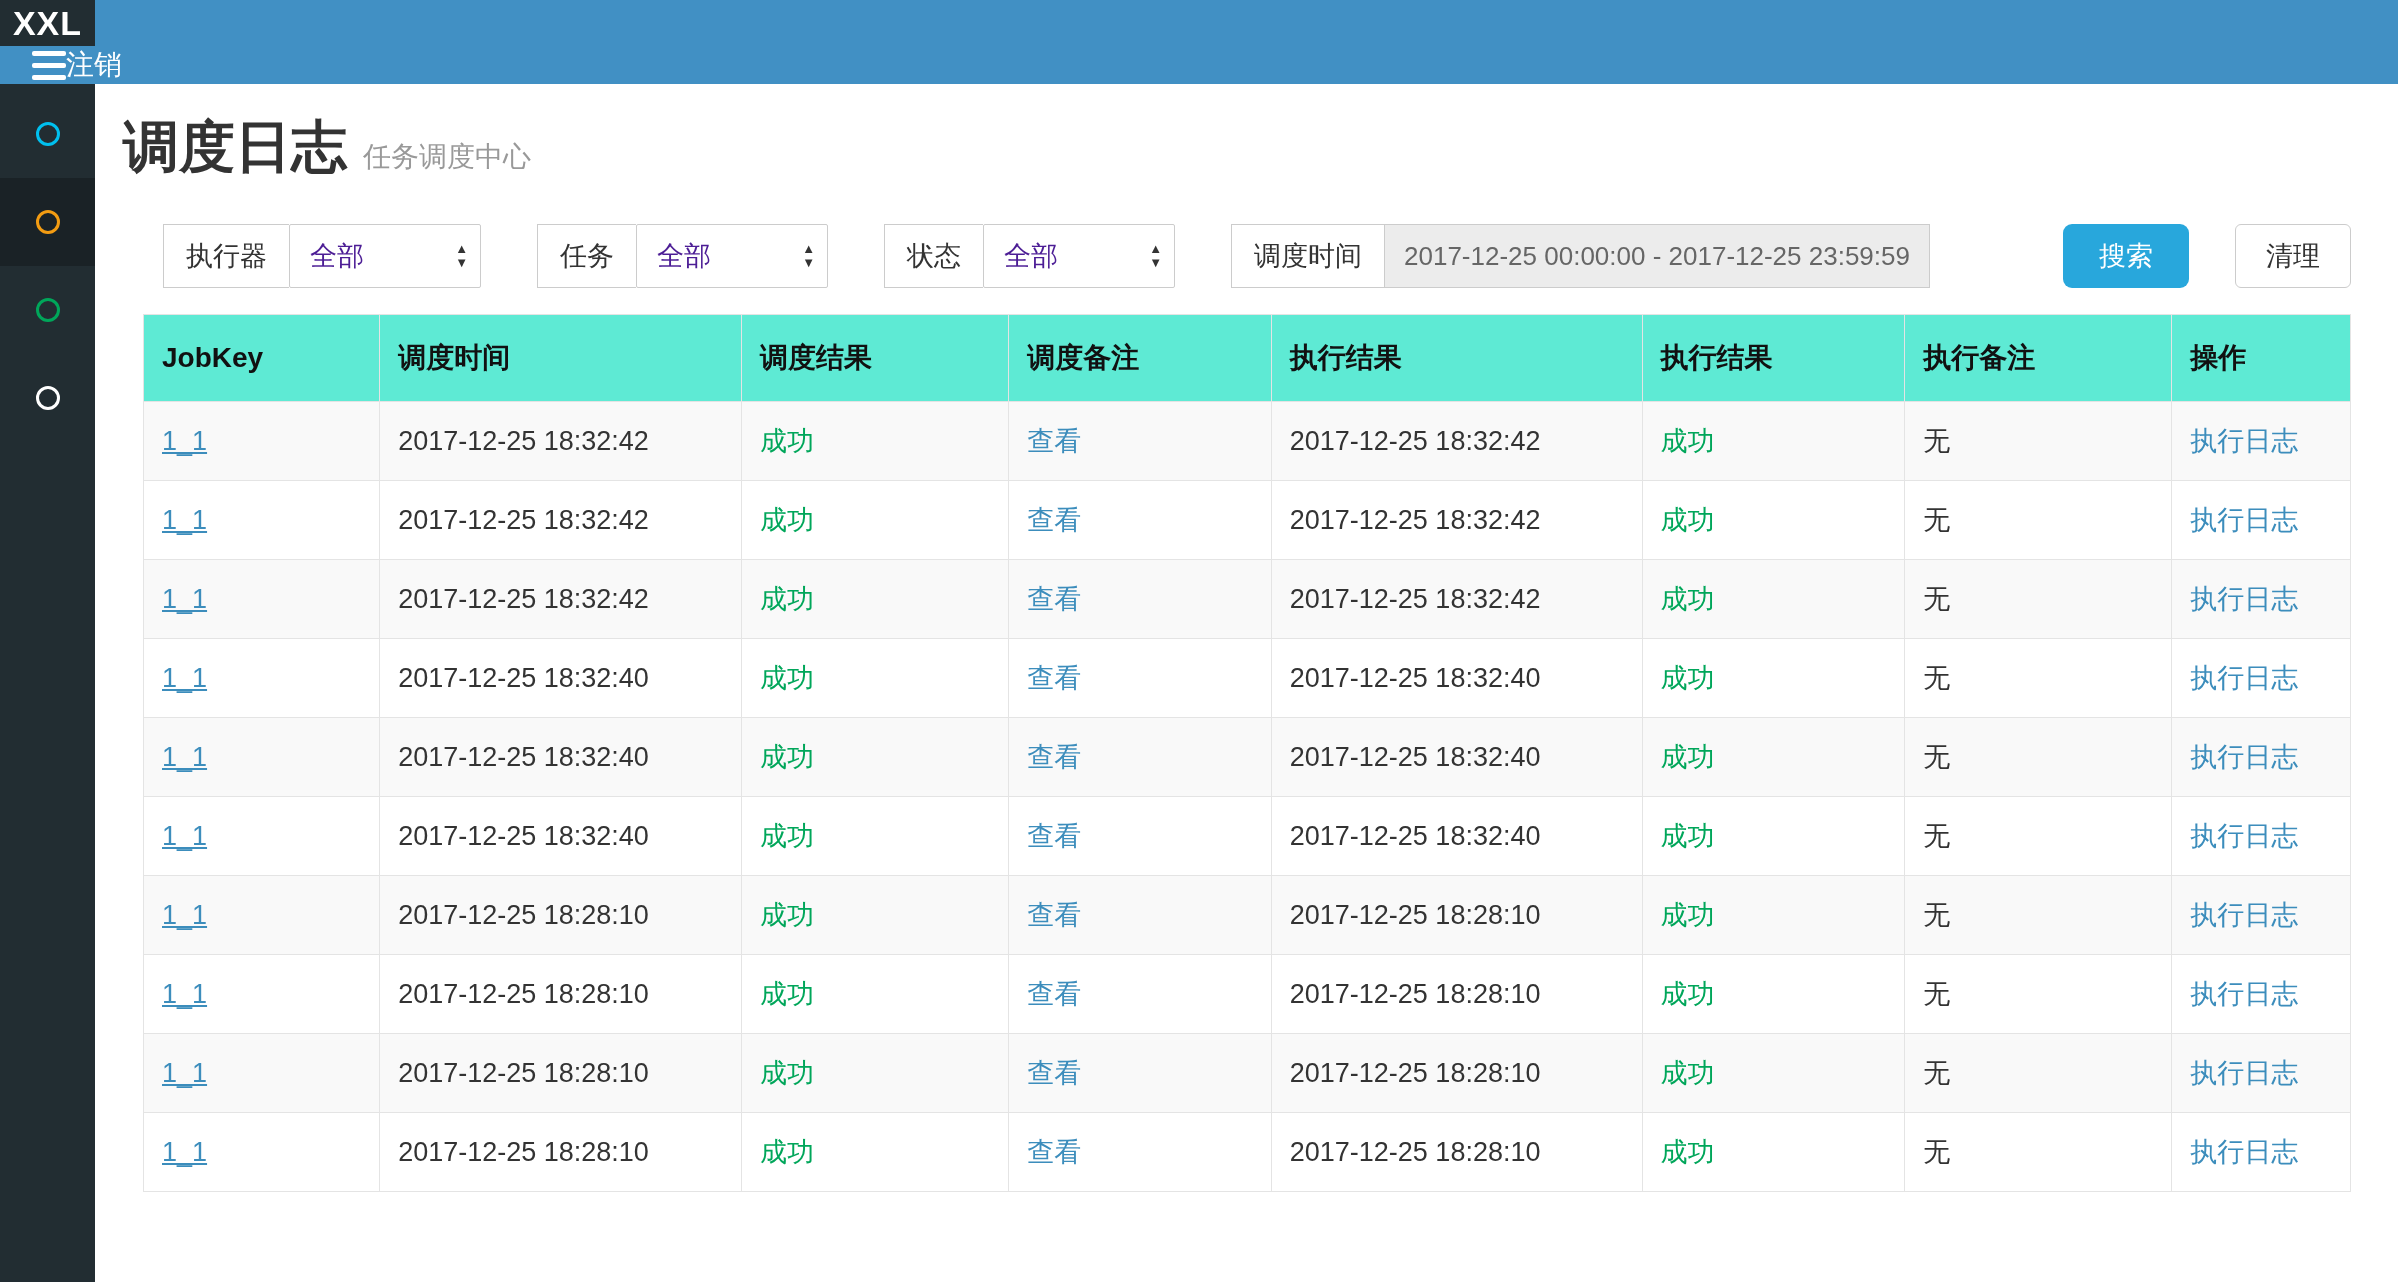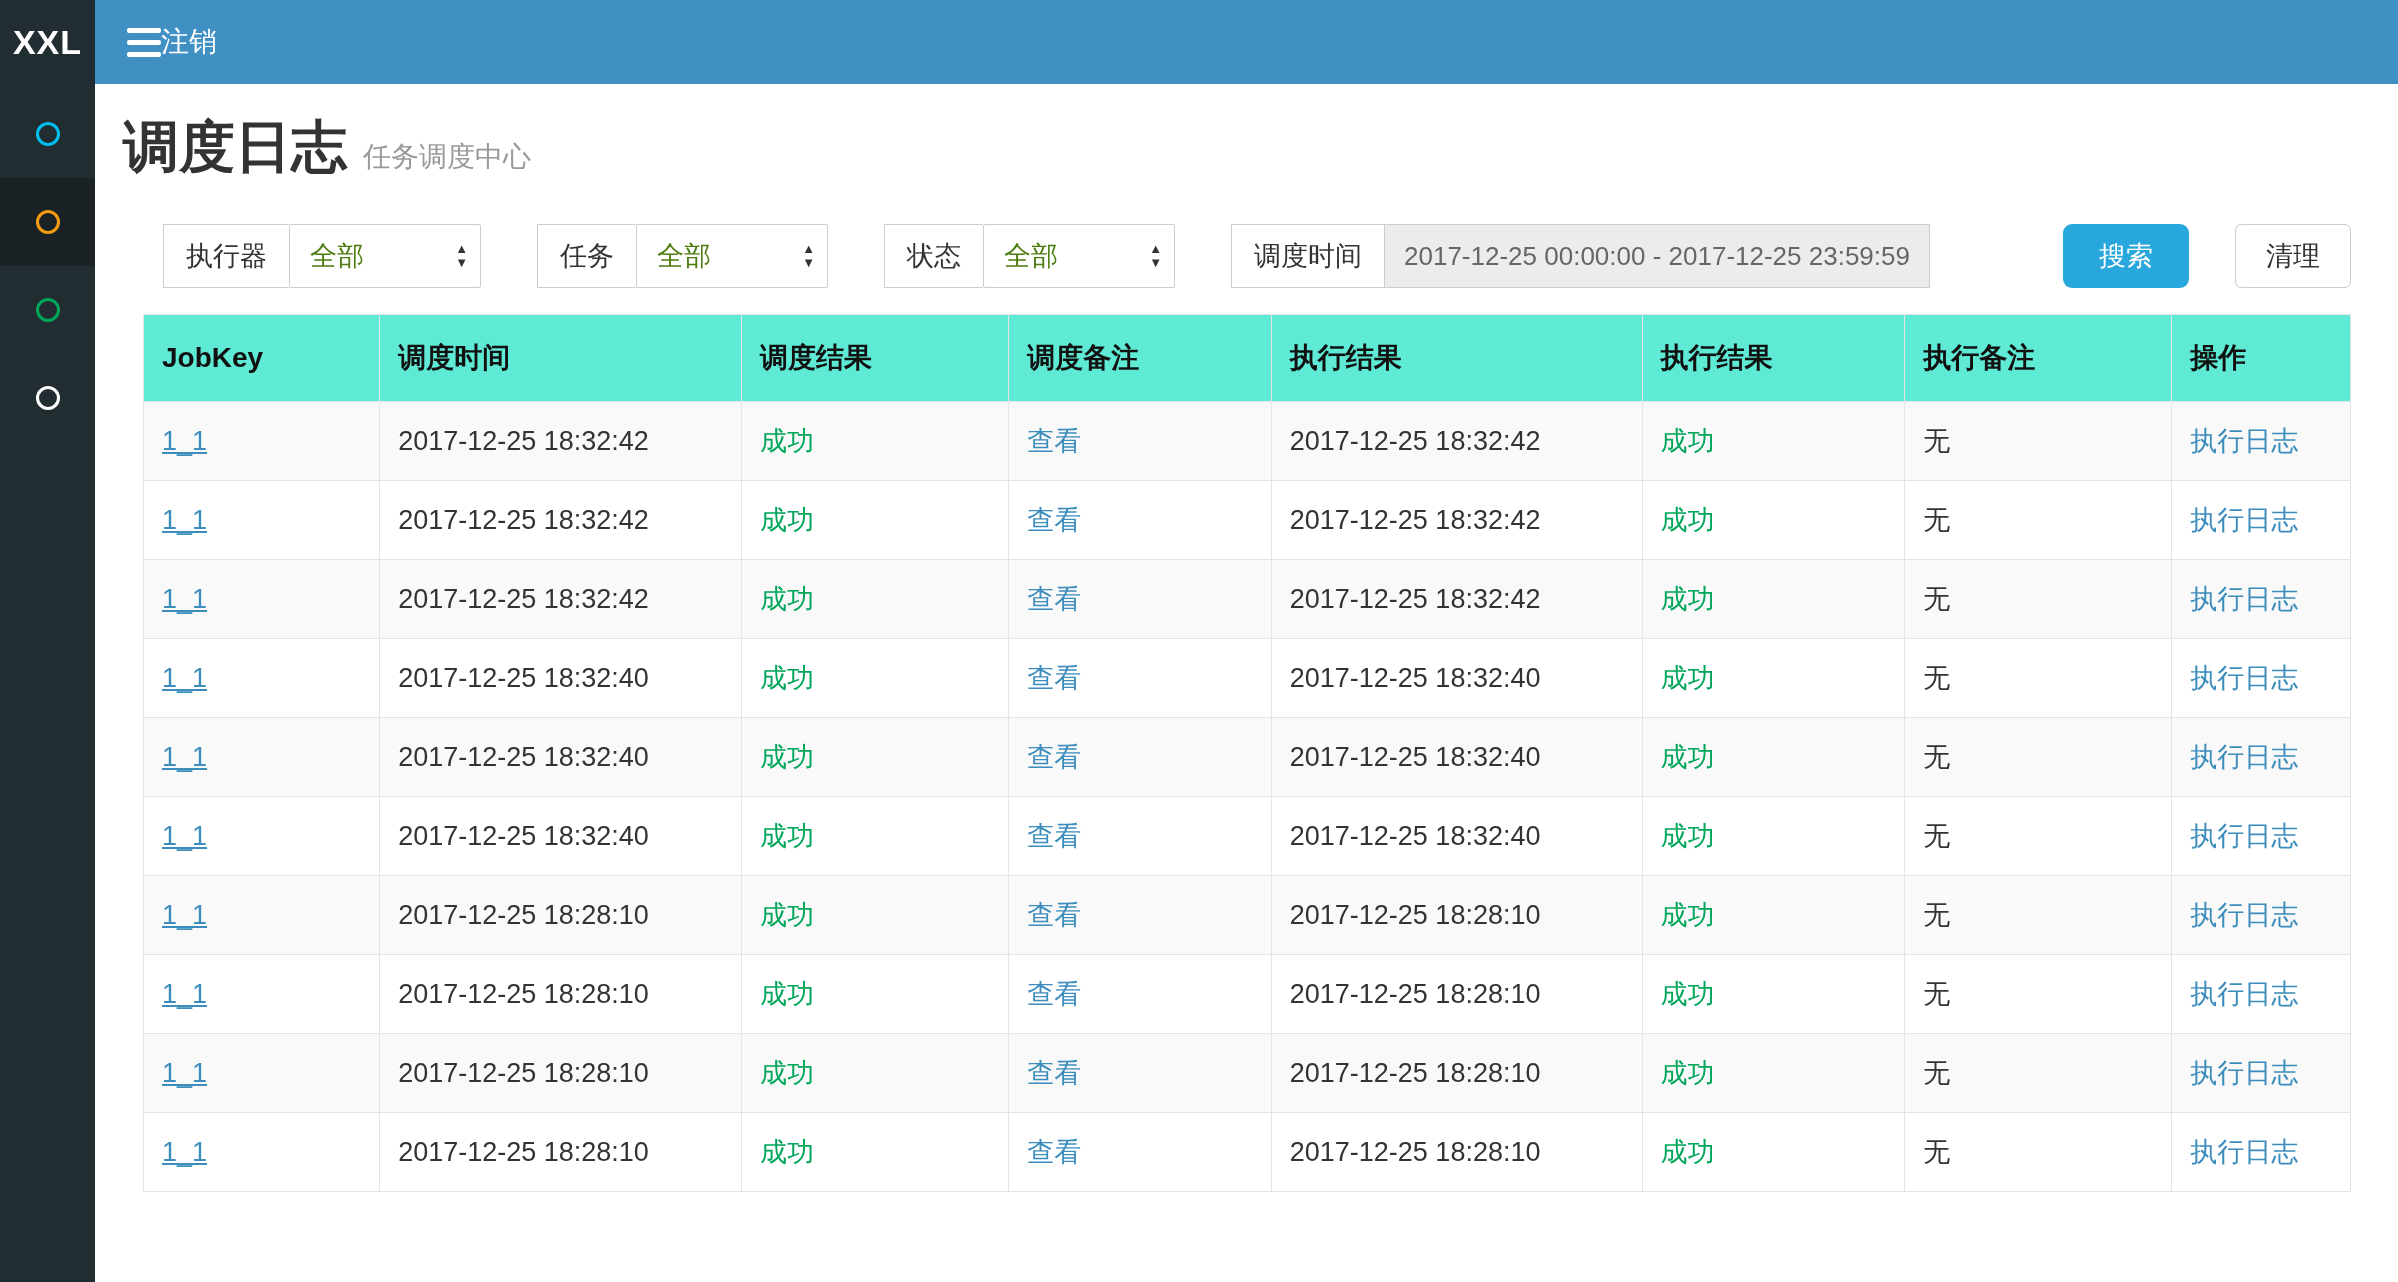--- a/index.html
+++ b/index.html
@@ -1,20 +1,20 @@
 <!DOCTYPE html>
 <html><head>
 <meta charset="utf-8">
 <style>
   * { margin:0; padding:0; box-sizing:border-box; }
   html,body { width:2398px; height:1282px; }
   body { font-family:"Liberation Sans","DejaVu Sans",sans-serif; background:#fff; overflow:hidden; position:relative; }
 
   
-  .navbar { position:absolute; top:0; left:0; width:2398px; height:84px; background:#4190c4; display:flex; z-index:5; }
+  .navbar { position:absolute; top:0; left:0; width:2398px; height:84px; background:#4190c4; display:flex; z-index:5;flex-direction:column; }
   .logo { width:95px; height:84px; background:#222d32; color:#fff; font-size:34px; font-weight:bold; display:flex; align-items:center; justify-content:center; letter-spacing:1px; cursor:pointer; }
   .nav-rest { flex:1; display:flex; align-items:center; justify-content:flex-start; padding:0 38px 0 32px; }
   .hamburger { display:flex; flex-direction:column; gap:7px; cursor:pointer; }
   .hamburger .bar { width:34px; height:5px; background:#fff; border-radius:2px; }
   .logout { color:#fff; font-size:28px; cursor:pointer; }
 
   
   .sidebar { position:absolute; top:84px; left:0; width:95px; height:1198px; background:#222d32; padding-top:6px; }
   .side-item { height:88px; display:flex; align-items:center; justify-content:center; cursor:pointer; }
   .side-item.active { background:#1a2226; }
@@ -23,21 +23,21 @@
   
   .content { position:absolute; top:84px; left:95px; width:2303px; height:1198px; background:#fff; padding:26px 47px 0 28px; }
   .page-header { display:flex; align-items:baseline; }
   .page-title { font-size:56px; color:#333; font-weight:bold; }
   .subtitle { font-size:28px; color:#999; margin-left:16px; font-weight:normal; }
 
   
   .filter-row { display:flex; align-items:center; margin:38px 0 0 40px; }
   .input-group { display:flex; height:64px; margin-right:56px; }
   .addon { display:flex; align-items:center; padding:0 22px; border:1px solid #ccc; border-right:none; font-size:27px; color:#333; background:#fff; white-space:nowrap; }
-  .select { display:flex; align-items:center; justify-content:space-between; border:1px solid #ccc; background:#fff; width:192px; height:64px; padding:0 12px 0 20px; font-size:27px; color:#4d7c0f; cursor:pointer; border-radius:2px; }
+  .select { display:flex; align-items:center; justify-content:space-between; border:1px solid #ccc; background:#fff; width:192px; height:64px; padding:0 12px 0 20px; font-size:27px; color:#4c1d95; cursor:pointer; border-radius:2px; }
   .arrows { display:flex; flex-direction:column; align-items:center; color:#333; }
   .arrows::before { content:"▲"; font-size:13px; line-height:14px; }
   .arrows::after  { content:"▼"; font-size:13px; line-height:14px; }
   .date-input { width:546px; background:#ececec; border:1px solid #ccc; display:flex; align-items:center; justify-content:center; font-size:26px; color:#666; cursor:pointer; }
   .btn { height:64px; border:none; border-radius:6px; font-size:27px; cursor:pointer; font-family:inherit; }
   .btn-search { margin-left:auto; background:#28a7dc; color:#fff; padding:0 36px;border-radius:9px; }
   .btn-clear { margin-left:46px; background:#fff; color:#333; border:1px solid #ccc; padding:0 30px; }
 
   
   .pagesize-row { display:flex; align-items:center; margin:36px 0 0 20px; font-size:27px; color:#333; gap:14px; }

